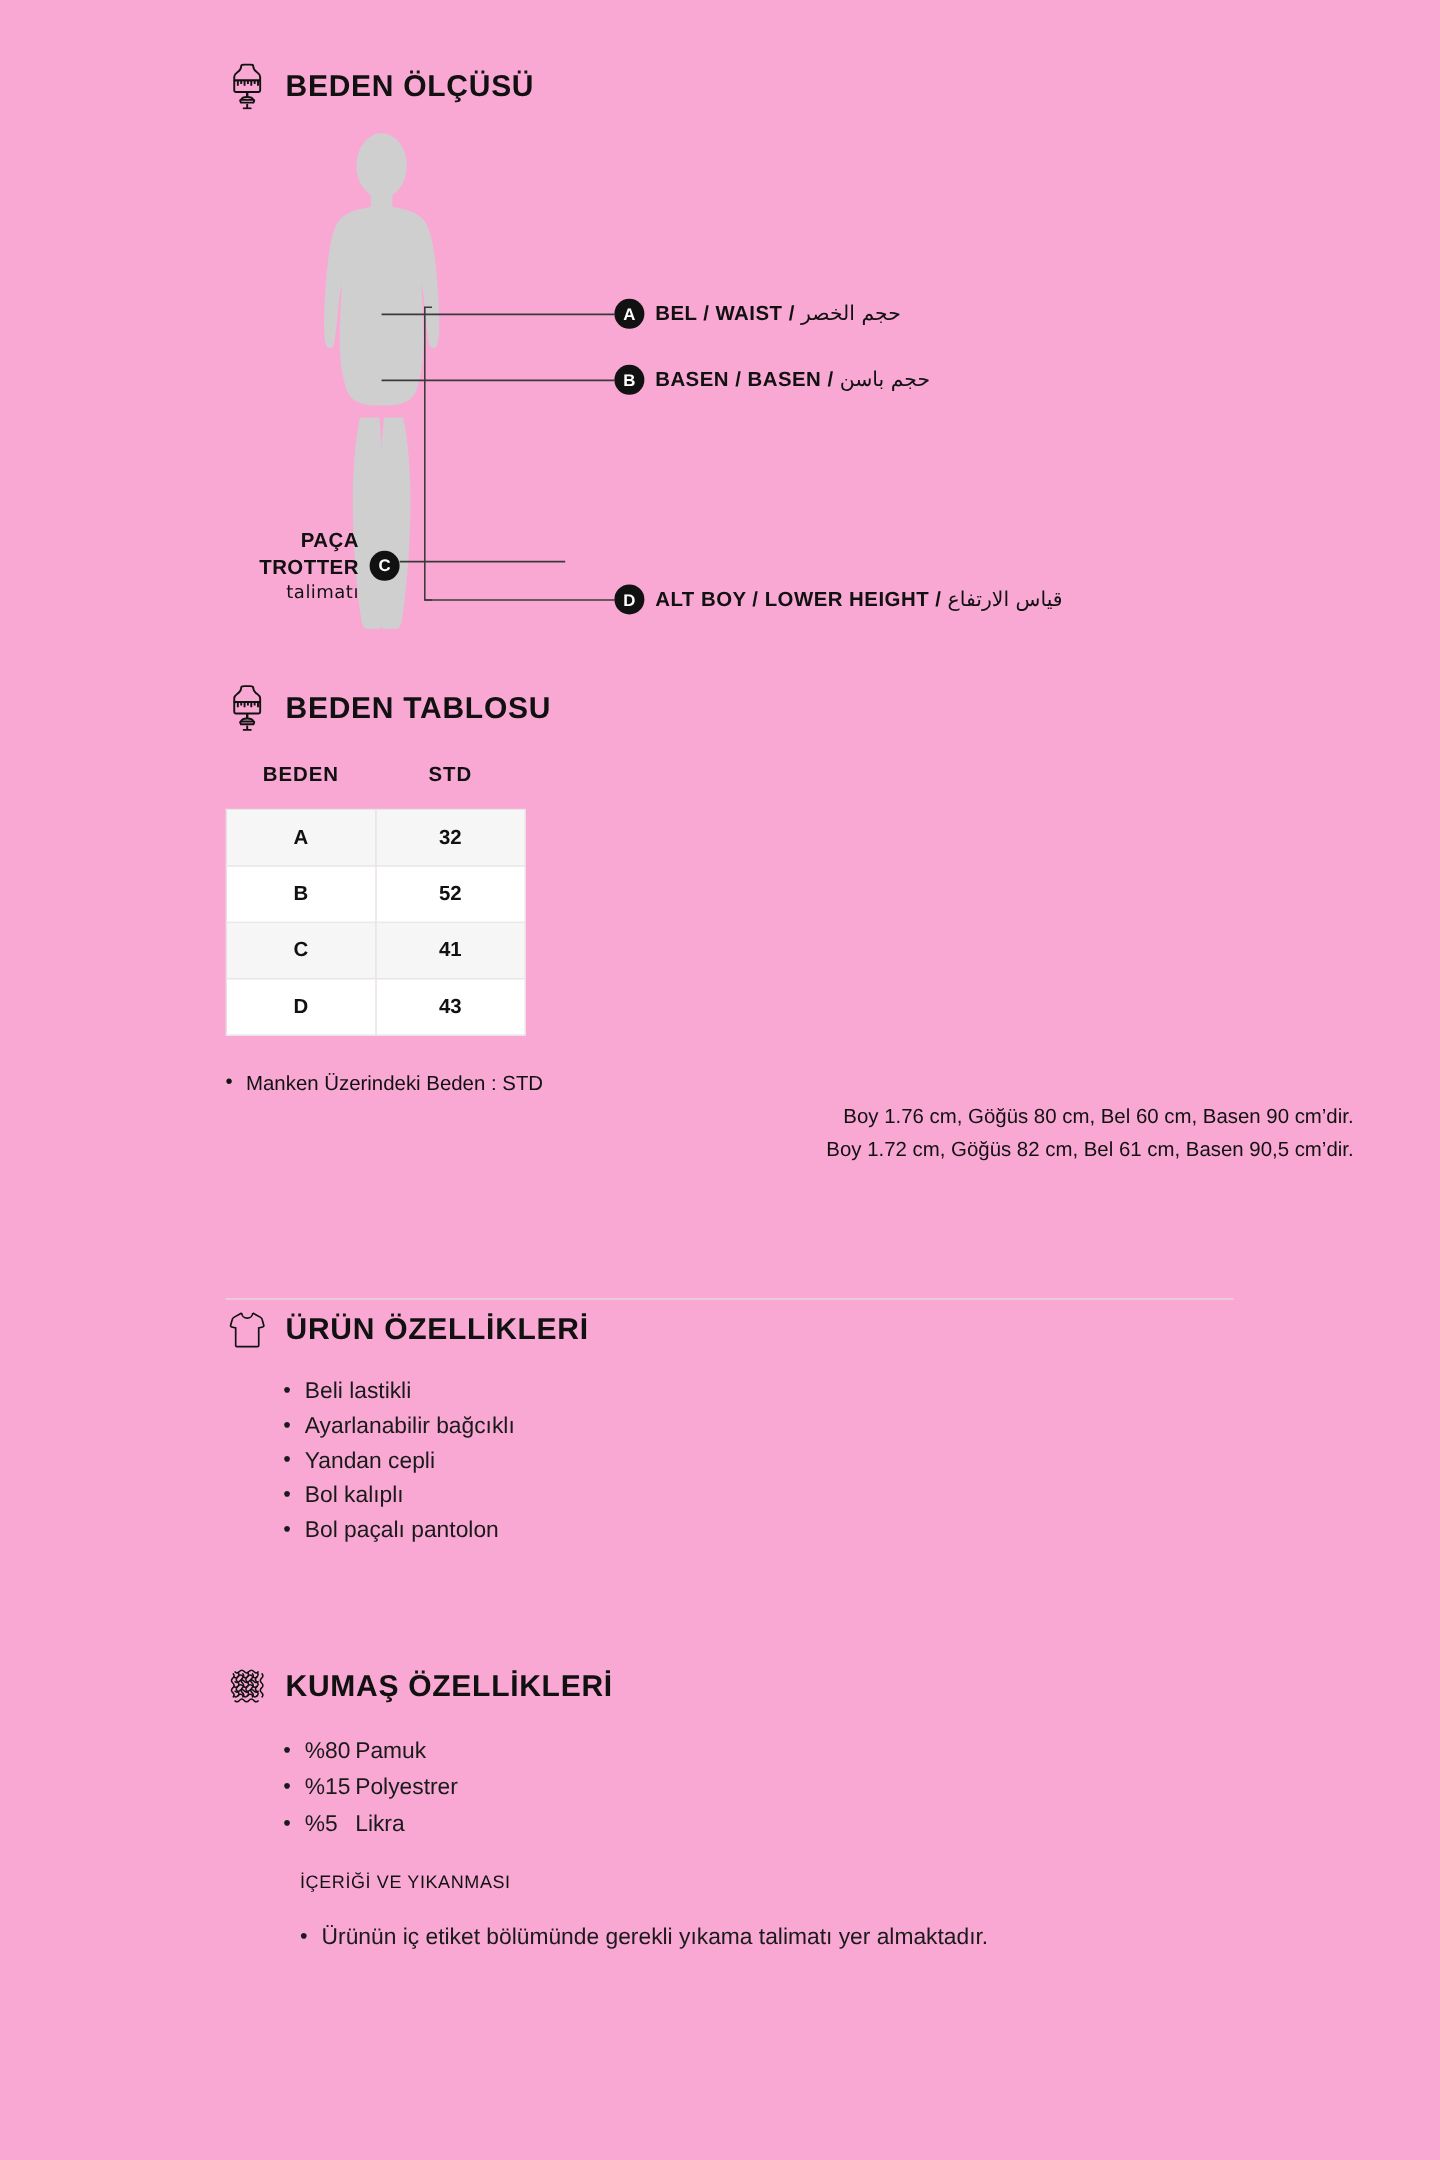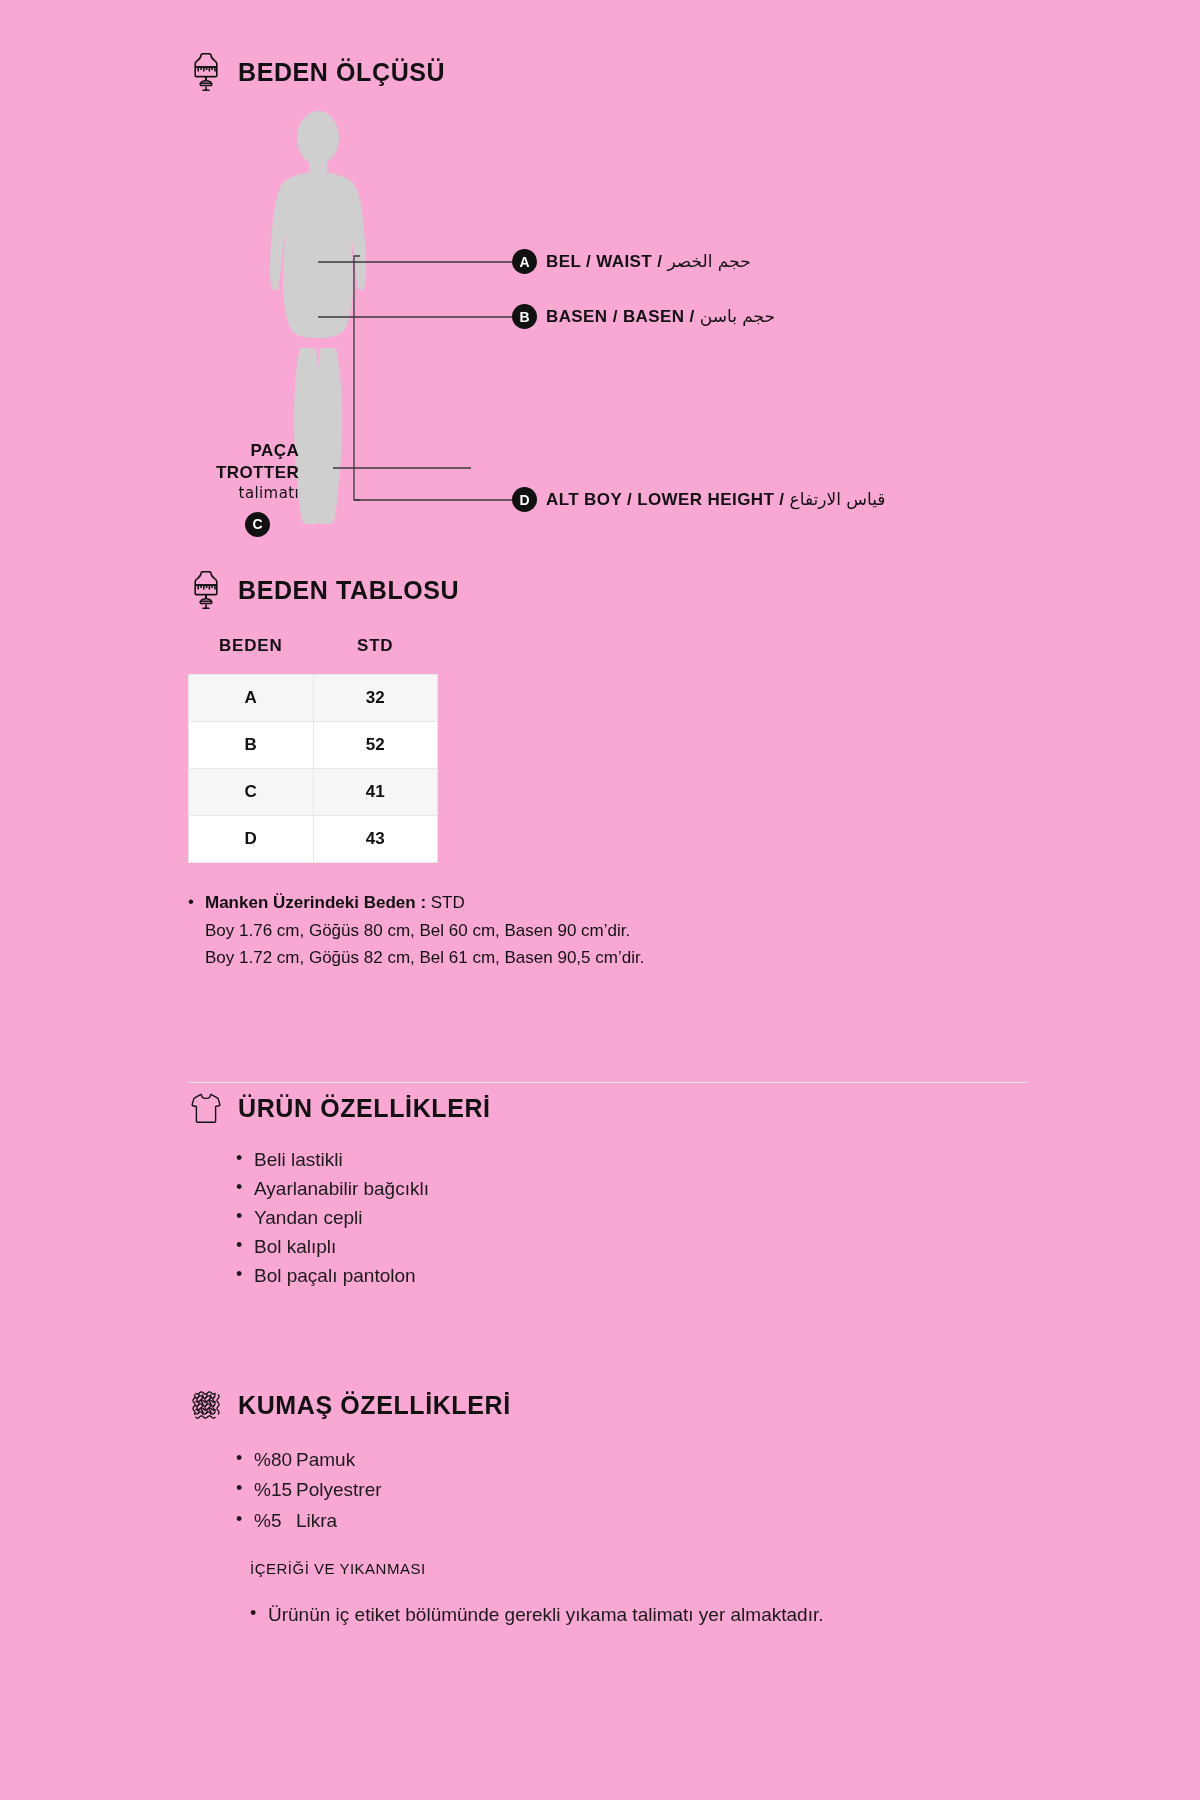--- a/index.html
+++ b/index.html
@@ -164,22 +164,22 @@
     position: relative;
     padding-left: 17px;
   }
   #model-notes .note-lead::before {
     content: "•";
     position: absolute;
     left: 0;
     top: -1px;
     font-size: 17px;
   }
-  #model-notes .note-lead .bold { font-weight: 700; }
-  #model-notes .note-line { padding-left: 17px; }
+  #model-notes .note-lead .bold { font-weight: 400; }
+  #model-notes .note-line { padding-left: 17px; text-align: right; }
 
   hr.divider {
     position: absolute;
     left: 188px;
     top: 1082px;
     width: 840px;
     height: 1px;
     border: none;
     background: #e2e2e2;
     margin: 0;
@@ -373,21 +373,21 @@
       </div>
 
       <div class="callout" style="left:324px; top:194px;">
         <span class="badge">B</span>
         <span class="callout-text">
           <span>BASEN  / BASEN /</span>
           <span class="ar">حجم باسن</span>
         </span>
       </div>
 
-      <div class="callout-left" style="left:28px; top:330px;flex-direction:column;">
+      <div class="callout-left" style="left:28px; top:330px;">
         <span class="stack">
           <span>PAÇA</span><br>
           <span>TROTTER</span>
           <span class="ar">talimatı</span>
         </span>
         <span class="badge">C</span>
       </div>
 
       <div class="callout" style="left:324px; top:377px;">
         <span class="badge">D</span>

